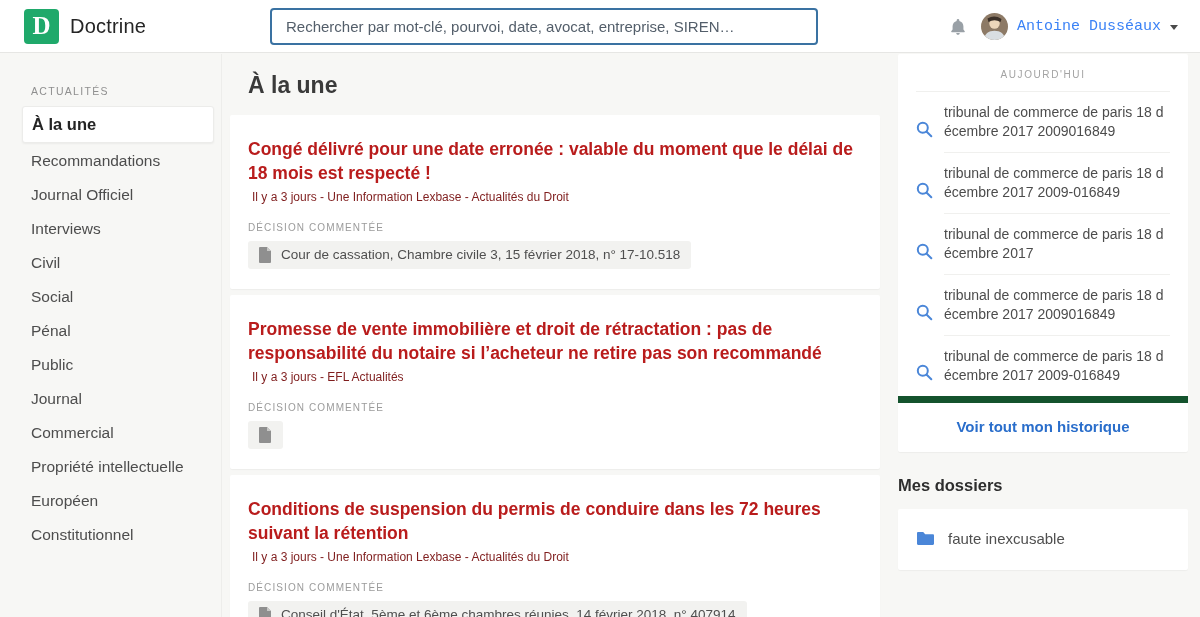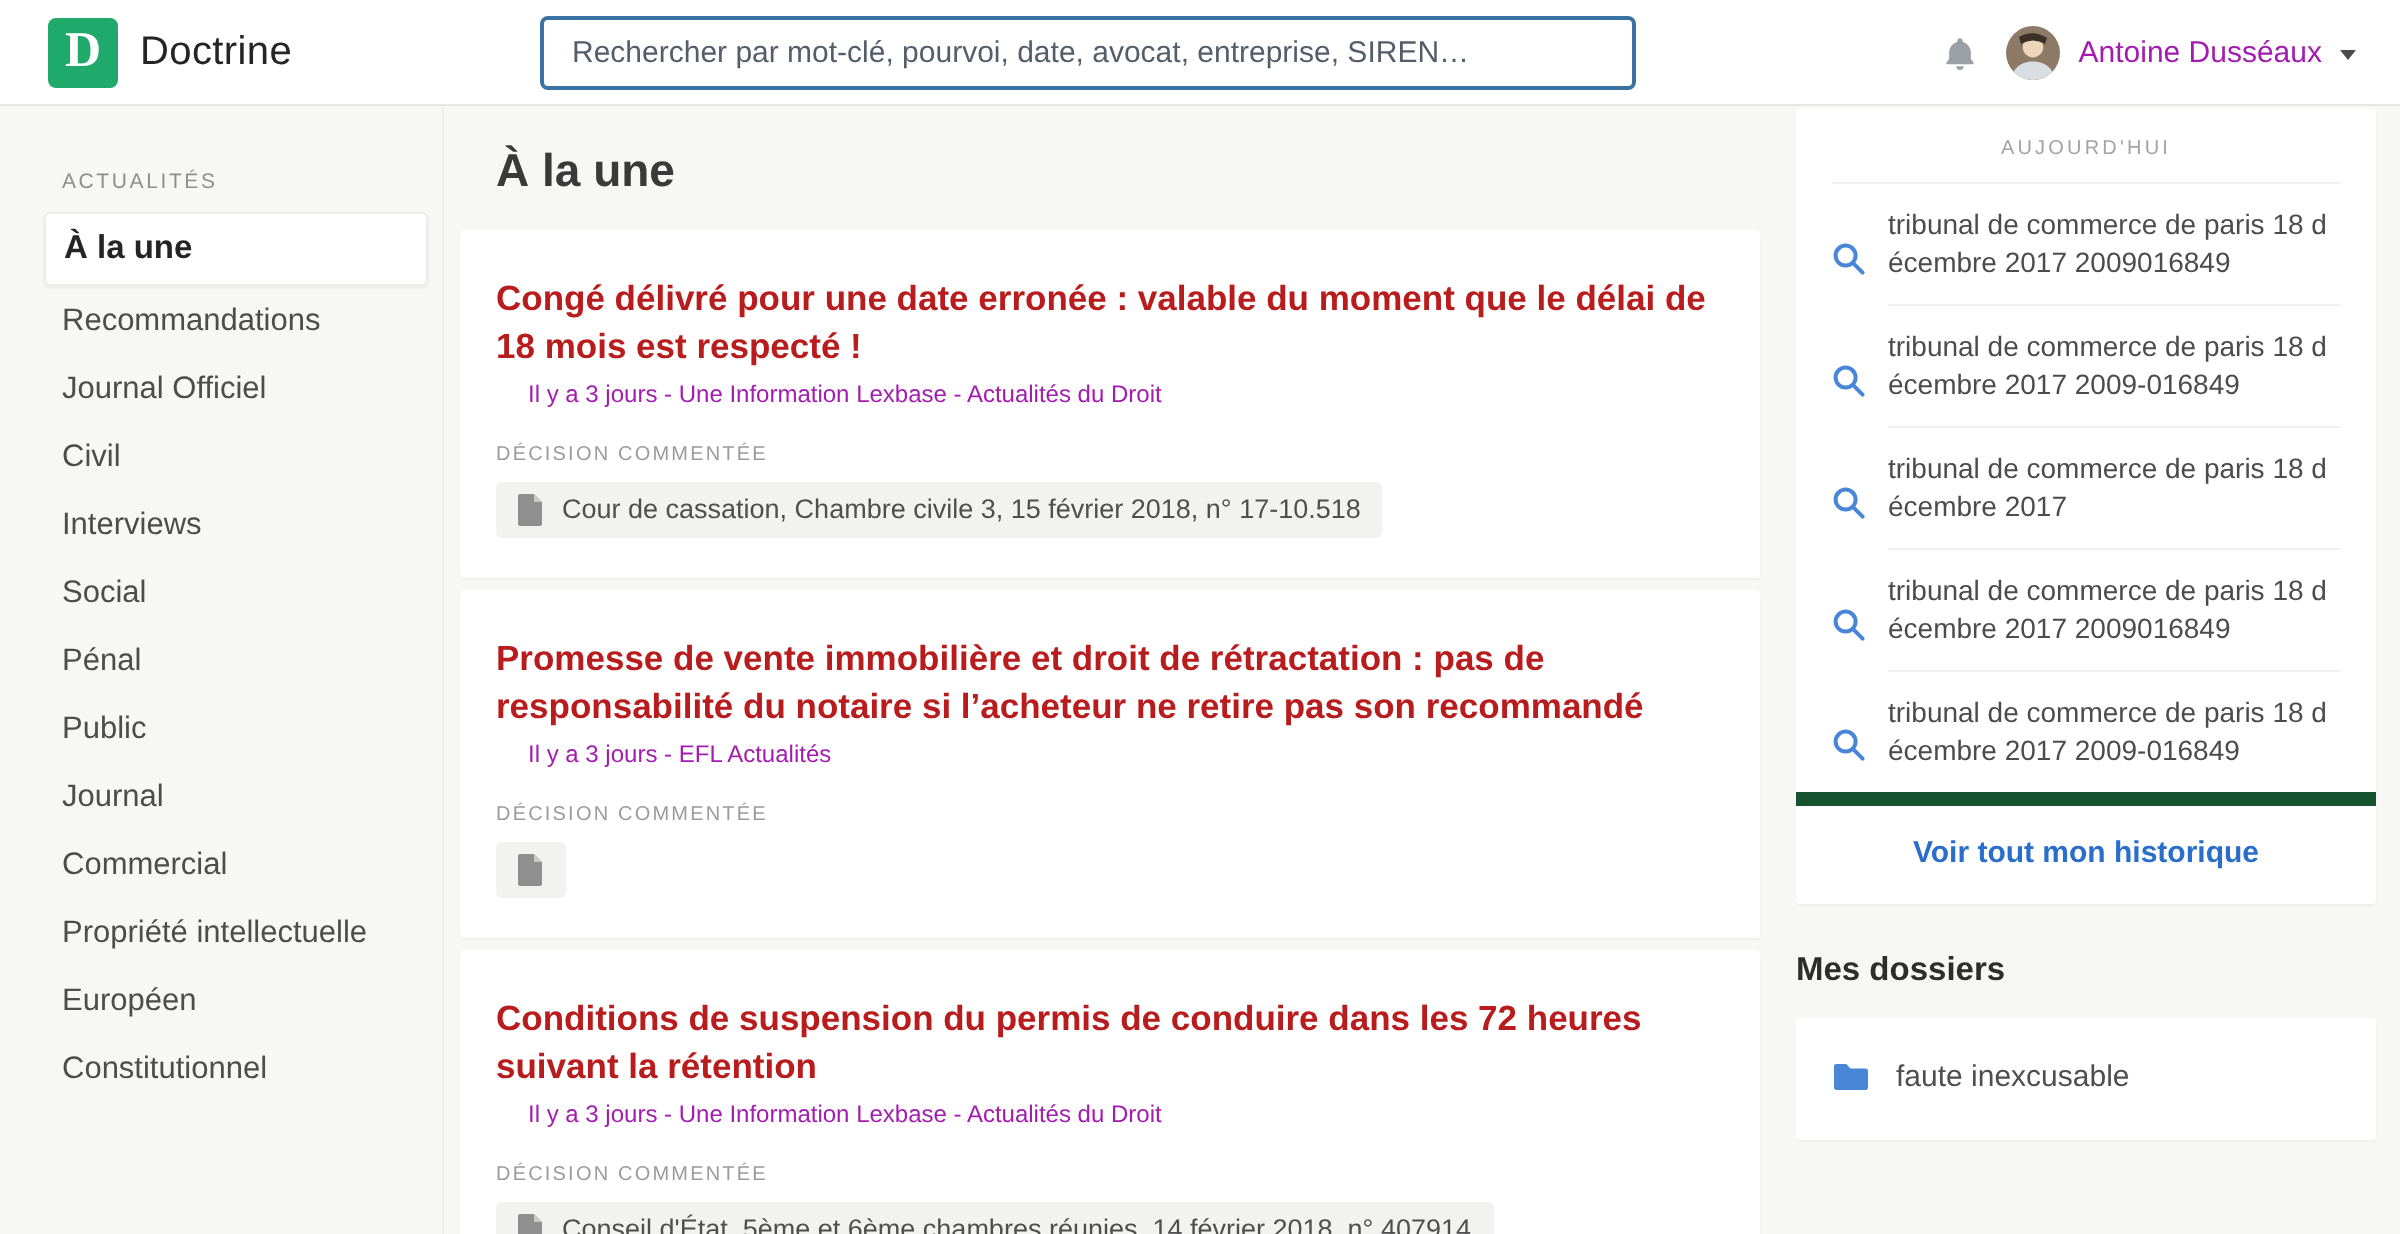--- a/index.html
+++ b/index.html
@@ -27,41 +27,41 @@
     position:absolute; left:270px; top:8px; width:548px; height:37px;
     border:2px solid #3a72a2; border-radius:4px; background:#fff;
     padding:0 14px; font-size:15px; color:#333;
     font-family:"Liberation Sans", sans-serif; outline:none;
   }
   .search::placeholder { color:#535e6a; opacity:1; }
   .header-right { position:absolute; right:22px; top:0; height:53px; display:flex; align-items:center; gap:13px; }
   .bell { width:20px; height:20px; cursor:pointer; display:flex; }
   .user-menu { display:flex; align-items:center; gap:9px; cursor:pointer; }
   .avatar { width:27px; height:27px; border-radius:50%; overflow:hidden; display:block; }
-  .user-name { font-size:15px; color:#a21caf; }
+  .user-name { font-size:15px; color:#3b82f6;font-family:Liberation Mono, monospace; }
   .caret { width:0; height:0; border-left:4.5px solid transparent; border-right:4.5px solid transparent; border-top:5px solid #4a4a4a; margin-top:2px; }
 
   
   .sidebar { position:absolute; top:54px; left:0; bottom:0; width:222px; border-right:1px solid #ededeb; }
   .side-label { margin:31px 0 9px 31px; font-size:10.5px; letter-spacing:1.3px; color:#8f8f8f; }
   .side-item {
     margin:0 7px 2px 22px; padding:7px 9px; font-size:15.5px; color:#4d4d4d;
     border-radius:3px; cursor:pointer; white-space:nowrap;
   }
   .side-item.active {
     background:#fff; border:1px solid #ececea; box-shadow:0 1px 2px rgba(0,0,0,.05);
     color:#242424; font-weight:bold; font-size:16.5px; padding:8px 9px;
   }
 
   
   .main { position:absolute; left:230px; top:54px; width:650px; }
   .page-title { margin:18px 0 16px 18px; font-size:23px; font-weight:bold; color:#3a3a3a; }
   .card { background:#fff; border-radius:2px; margin-bottom:6px; padding:22px 18px 20px 18px; box-shadow:0 1px 1px rgba(0,0,0,.04); }
   .card-title { font-size:17.5px; font-weight:bold; color:#b91c1c; line-height:24px; margin:0 0 5px 0; cursor:pointer; display:block; text-decoration:none; }
-  .card-meta { font-size:12px; color:#a21caf; margin:0 0 18px 16px; }
+  .card-meta { font-size:12px; color:#7f1d1d; margin:0 0 18px 4px; }
   .decision-label { font-size:10px; color:#9b9b9b; letter-spacing:1.1px; margin:0 0 8px 0; }
   .chip {
     display:inline-flex; align-items:center; gap:9px; background:#f2f2f0; border-radius:3px;
     padding:6px 11px; font-size:13.5px; color:#4f4f4f; cursor:pointer; line-height:16px;
   }
   .chip svg { flex:none; }
 
   
   .rightcol { position:absolute; left:898px; top:54px; width:290px; }
   .right-heading { font-size:16.5px; font-weight:bold; color:#2d2d2d; margin:24px 0 14px 0; }
@@ -107,22 +107,22 @@
       <span class="caret"></span>
     </span>
   </div>
 </div>
 
 <div class="sidebar">
   <div class="side-label">ACTUALITÉS</div>
   <div class="side-item active">À la une</div>
   <div class="side-item">Recommandations</div>
   <div class="side-item">Journal Officiel</div>
+  <div class="side-item">Interviews</div>
   <div class="side-item">Civil</div>
-  <div class="side-item">Interviews</div>
   <div class="side-item">Social</div>
   <div class="side-item">Pénal</div>
   <div class="side-item">Public</div>
   <div class="side-item">Journal</div>
   <div class="side-item">Commercial</div>
   <div class="side-item">Propriété intellectuelle</div>
   <div class="side-item">Européen</div>
   <div class="side-item">Constitutionnel</div>
 </div>
 

